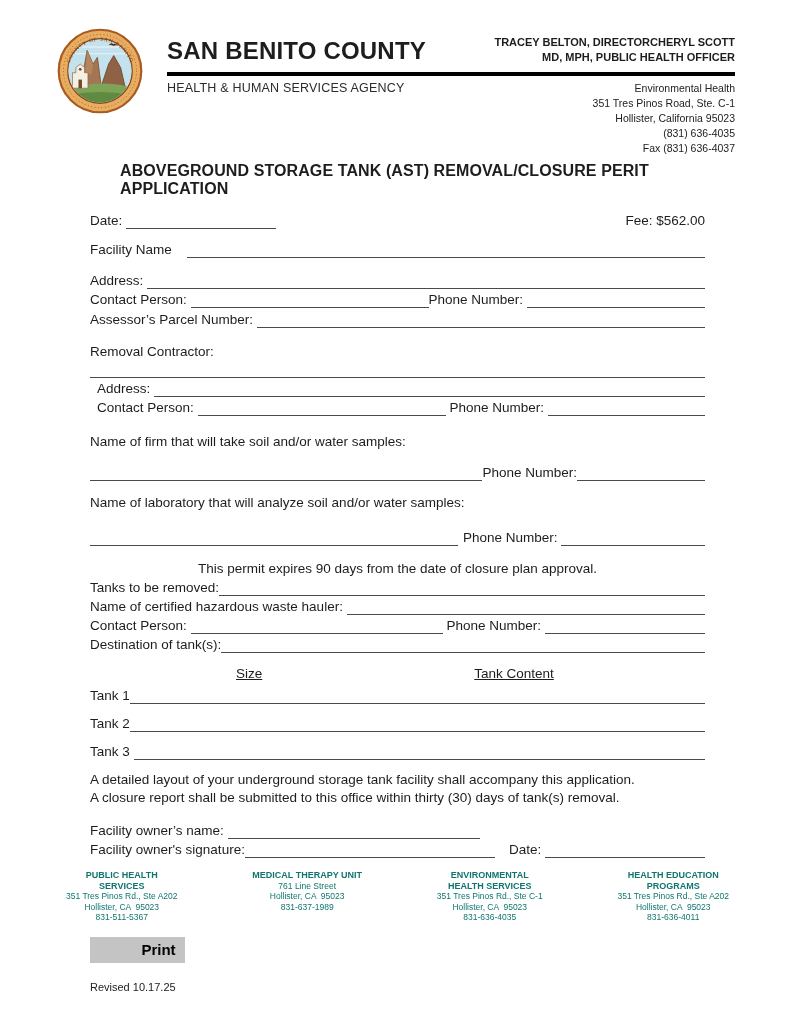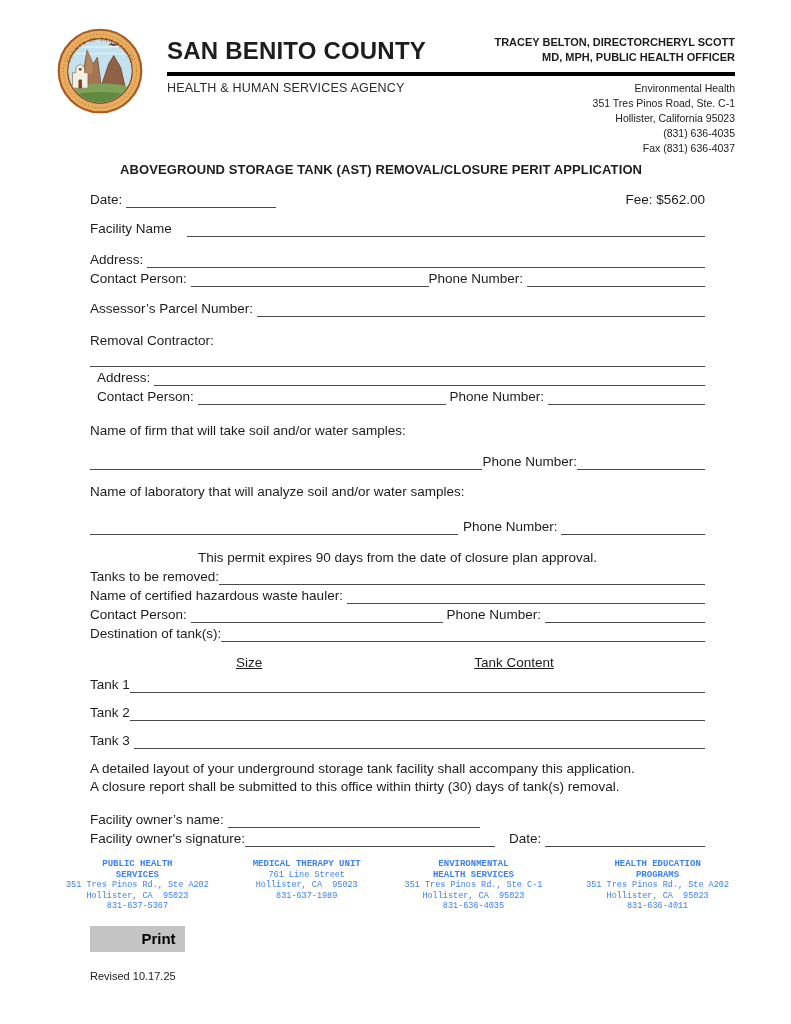--- a/index.html
+++ b/index.html
@@ -13,31 +13,31 @@
   .header-top{display:flex;justify-content:space-between;align-items:flex-start;}
   .county-name{font-size:24px;font-weight:bold;margin-top:9px;letter-spacing:.2px;}
   .director{text-align:right;font-weight:bold;font-size:11px;line-height:15px;margin-top:7px;}
   .rule{height:4px;background:#000;margin-top:7px;}
   .header-bottom{display:flex;justify-content:space-between;margin-top:5px;}
   .agency{font-size:12.5px;color:#2b2b2b;letter-spacing:.2px;}
   .addr{text-align:right;font-size:10.5px;line-height:15px;color:#222;}
 
   
   .content{margin:6px 86px 0 90px;font-size:13.5px;}
-  .form-title{font-weight:bold;font-size:13px;margin:6px 0 0 30px;letter-spacing:.1px;}
+  .form-title{font-weight:bold;font-size:16px;margin:6px 0 0 30px;letter-spacing:.1px;}
   .row{display:flex;align-items:flex-end;height:17px;line-height:17px;}
   .lbl{white-space:pre;}
   .blank{display:inline-block;height:15px;border-bottom:1.3px solid #4a4a4a;}
   .fill{flex:1;}
   .indent{margin-left:7px;}
   .underline{text-decoration:underline;}
 
   
   .footer{display:flex;justify-content:space-between;margin:12px 62px 0 66px;}
-  .f-col{text-align:center;font-family:Liberation Mono, monospace;color:#3b82f6;}
+  .f-col{text-align:center;font-family:Liberation Sans, sans-serif;color:#0f766e;}
   .f-title{font-weight:bold;font-size:9px;line-height:10.5px;white-space:pre-line;}
   .f-line{font-size:8.5px;line-height:10.5px;white-space:pre-wrap;}
 
   .print-btn{display:block;margin:14px 0 0 90px;width:95px;height:26px;background:#c4c4c4;
     border:none;font-family:"Liberation Sans",sans-serif;font-weight:bold;font-size:15px;color:#000;cursor:pointer;padding-left:48px;}
   .revised{margin:18px 0 0 90px;font-size:11px;color:#222;}
 </style>
 </head>
 <body>
 
@@ -114,21 +114,21 @@
       <span class="lbl">Address: </span>
       <span class="blank fill"></span>
     </div>
     <div class="row" style="margin-top:2px;">
       <span class="lbl">Contact Person: </span>
       <span class="blank" style="width:238px;"></span>
       <span class="lbl">Phone Number: </span>
       <span class="blank fill"></span>
     </div>
 
-    <div class="row" style="margin-top:13px;">
+    <div class="row" style="margin-top:3px;">
       <span class="lbl">Assessor’s Parcel Number: </span>
       <span class="blank fill"></span>
     </div>
 
     <div class="row" style="margin-top:15px;">
       <span class="lbl">Removal Contractor:</span>
     </div>
     <div class="row" style="margin-top:4px;height:14px;">
       <span class="blank fill"></span>
     </div>
@@ -222,21 +222,21 @@
       <span class="blank fill"></span>
     </div>
   </div>
 
   <div class="footer">
     <div class="f-col">
       <div class="f-title">PUBLIC HEALTH
 SERVICES</div>
       <div class="f-line">351 Tres Pinos Rd., Ste A202</div>
       <div class="f-line">Hollister, CA  95023</div>
-      <div class="f-line">831-637-5367</div>
+      <div class="f-line">831-511-5367</div>
     </div>
     <div class="f-col">
       <div class="f-title">MEDICAL THERAPY UNIT</div>
       <div class="f-line">761 Line Street</div>
       <div class="f-line">Hollister, CA  95023</div>
       <div class="f-line">831-637-1989</div>
     </div>
     <div class="f-col">
       <div class="f-title">ENVIRONMENTAL
 HEALTH SERVICES</div>

